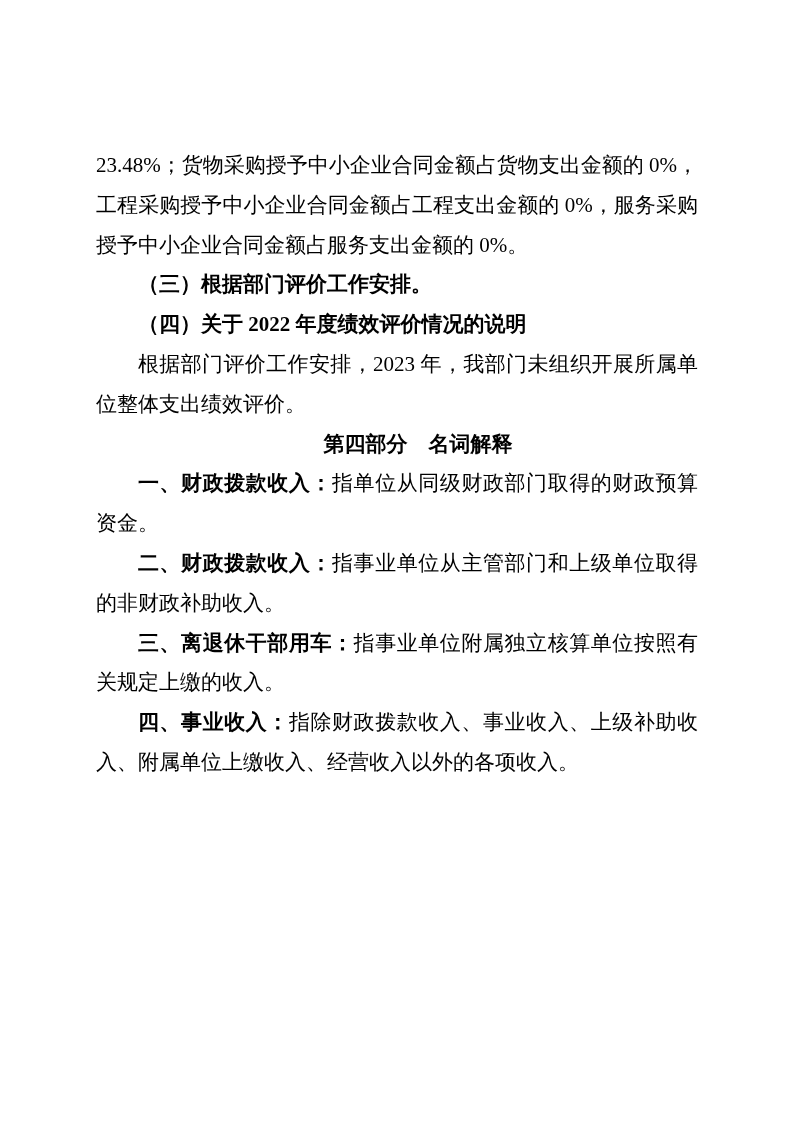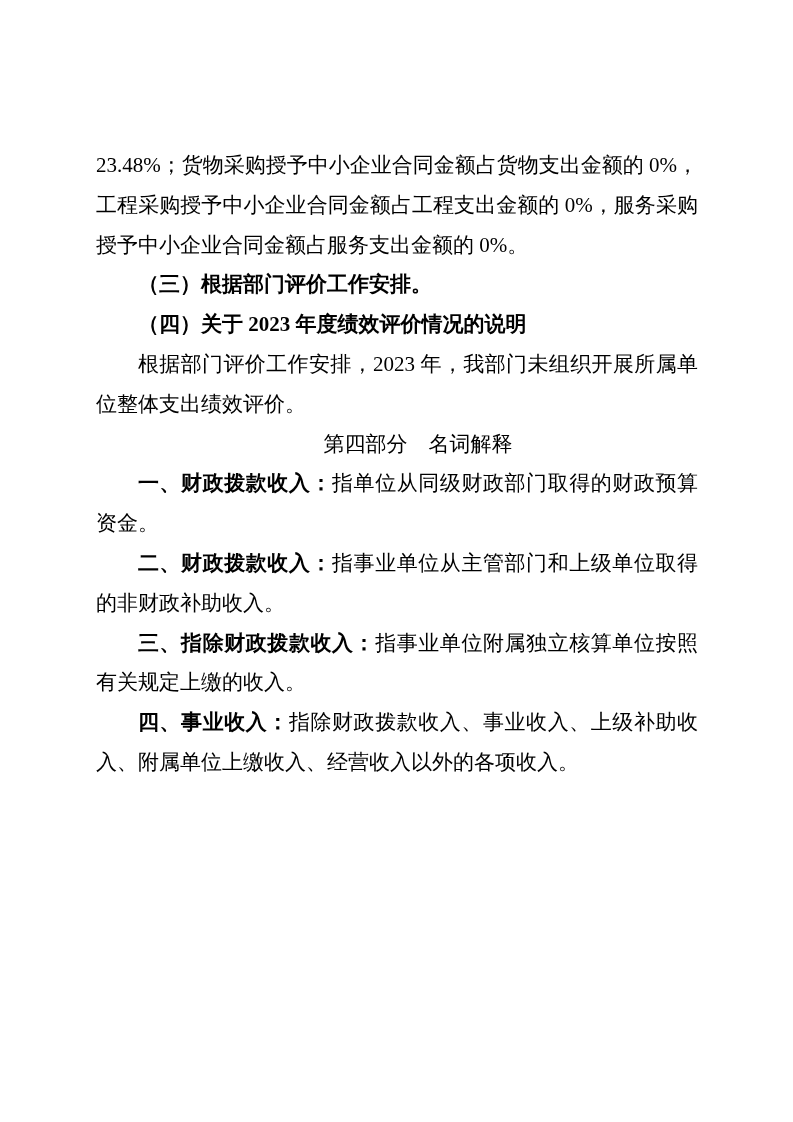--- a/index.html
+++ b/index.html
@@ -23,21 +23,21 @@
     font-size: 21px;
     line-height: 39.8px;
     text-align: justify;
     text-justify: inter-ideograph;
   }
   .content p { margin: 0; padding: 0; }
   .indent { text-indent: 42px; }
   .heading { font-weight: bold; }
   .bold { font-weight: bold; font-family: Liberation Serif, serif; }
   .section-title {
-    font-weight: normal;
+    font-weight: bold;
     text-align: center;
     text-indent: 42px; 
   }
   .page-number {
     position: absolute;
     top: 990px;
     right: 106px;
     font-size: 28px;
     letter-spacing: 0.5px;
     color: #ec4899;
@@ -47,30 +47,30 @@
 <body>
 
 <div class="page">
   <main class="content">
 
     <p class="para">23.48%；货物采购授予中小企业合同金额占货物支出金额的 0%，工程采购授予中小企业合同金额占工程支出金额的 0%，服务采购授予中小企业合同金额占服务支出金额的 0%。</p>
 
     <p class="para heading indent">（三）根据部门评价工作安排。</p>
 
 
-    <p class="para heading indent">（四）关于 2023 年度绩效评价情况的说明</p>
+    <p class="para heading indent">（四）关于 2022 年度绩效评价情况的说明</p>
 
     <p class="para indent">根据部门评价工作安排，2023 年，我部门未组织开展所属单位整体支出绩效评价。</p>
 
     <p class="para section-title">第四部分　名词解释</p>
 
     <p class="para indent"><span class="bold">一、财政拨款收入：</span><span>指单位从同级财政部门取得的财政预算资金。</span></p>
 
     <p class="para indent"><span class="bold">二、财政拨款收入：</span><span>指事业单位从主管部门和上级单位取得的非财政补助收入。</span></p>
 
-    <p class="para indent"><span class="bold">三、指除财政拨款收入：</span><span>指事业单位附属独立核算单位按照有关规定上缴的收入。</span></p>
+    <p class="para indent"><span class="bold">三、离退休干部用车：</span><span>指事业单位附属独立核算单位按照有关规定上缴的收入。</span></p>
 
     <p class="para indent"><span class="bold">四、事业收入：</span><span>指除财政拨款收入、事业收入、上级补助收入、附属单位上缴收入、经营收入以外的各项收入。</span></p>
 
   </main>
 
   <div class="page-number">-30-</div>
 </div>
 
 </body></html>

